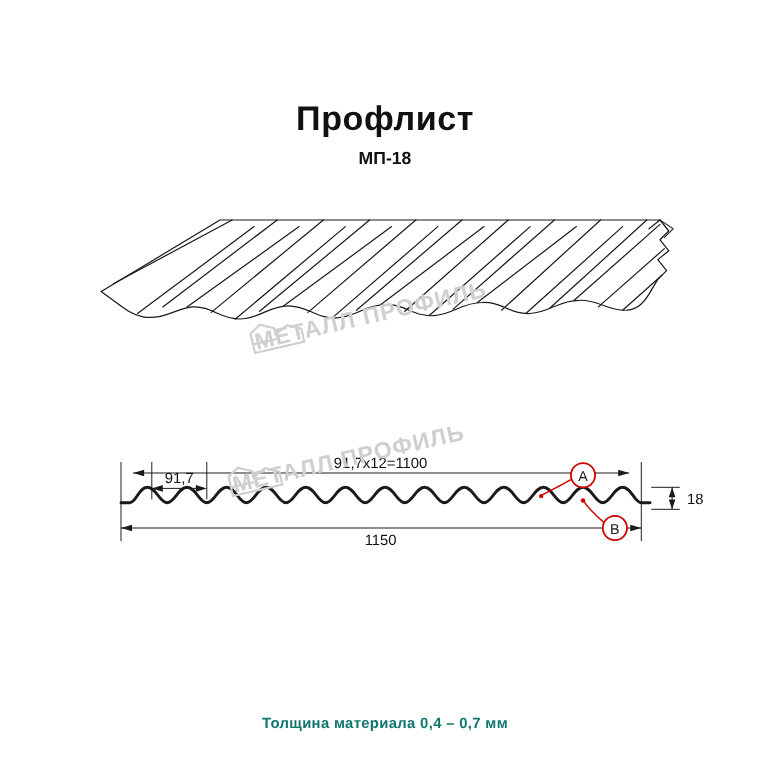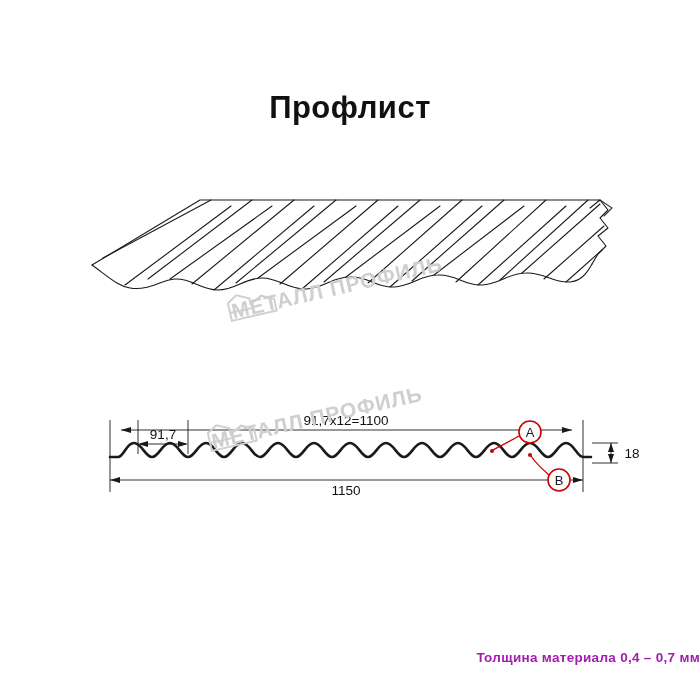--- a/index.html
+++ b/index.html
@@ -39,25 +39,25 @@
     text-align: center;
     font-size: 16px;
     font-weight: bold;
     color: #111111;
   }
   .footer-note {
     position: absolute;
     top: 618px;
     left: 0;
     width: 700px;
-    text-align: right;
+    text-align: center;
     font-size: 13.5px;
     font-weight: bold;
     letter-spacing: 0.3px;
-    color: #a21caf;
+    color: #0f766e;
   }
   .art {
     position: absolute;
     top: 0;
     left: 0;
   }
   .wm {
     position: absolute;
     pointer-events: none;
     font-size: 21px;
@@ -78,20 +78,21 @@
   }
   .wm-logo1 { top: 262px; left: 226px; }
   .wm-logo2 { top: 392px; left: 206px; }
 </style>
 </head>
 <body>
 
 <div class="page">
 
   <div class="title">Профлист</div>
+  <div class="subtitle">МП-18</div>
 
   <svg class="art" width="700" height="360" viewBox="0 0 700 360">
     <g fill="none" stroke="#1a1a1a" stroke-width="1.1" stroke-linejoin="round" stroke-linecap="round">
 
       <path d="M92,233 L200,168 L600,168 L590,176"></path>
 
       <path d="M600,168 L608,178 L600,186 L608,196 L598,204 L606,214 L598,222 L592,232"></path>
 
       <path d="M92,233 C110,246 118,254 130,256 C150,259 160,248 175,247
                C192,246 200,258 218,258 C236,258 244,246 262,246

